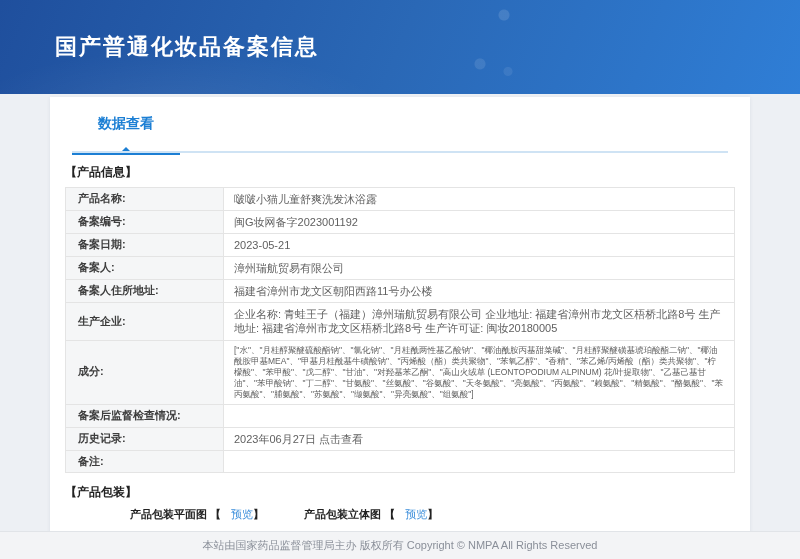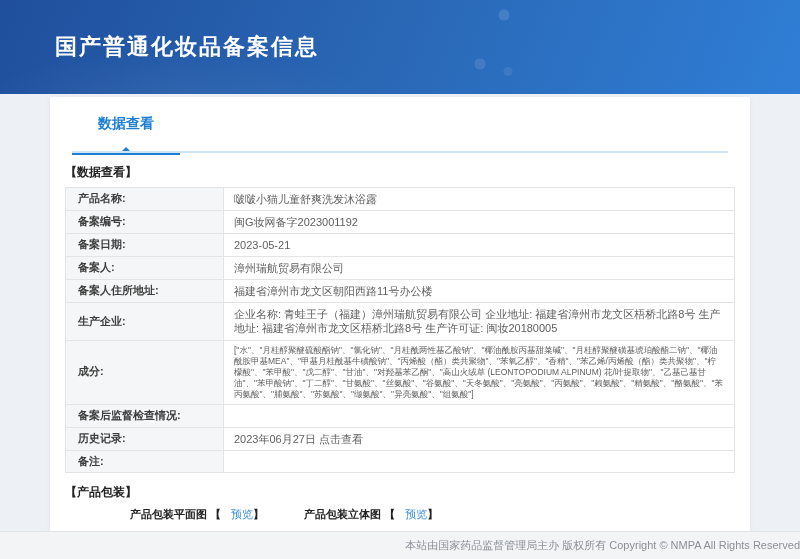--- a/index.html
+++ b/index.html
@@ -74,42 +74,42 @@
   a.link { color:#3d8fdb; text-decoration:none; cursor:pointer; font-weight:normal;margin-left:10px; }
   .std-line { margin:9px 15px 0; font-size:12px; }
   .std-line .inline-title { font-weight:bold; color:#222222; }
   .std-line a.link { font-size:11px; margin-left:4px; }
 
   
   .footer {
     position:absolute; left:0; right:0; bottom:0; z-index:5;
     height:28px; line-height:27px;
     background:#f3f4f6; border-top:1px solid #e1e4e8;
-    text-align:right; font-size:11px; color:#8a8f99;
+    text-align:center; font-size:11px; color:#8a8f99;
   }
 </style>
 </head>
 <body>
 
 <div class="header">
   <h1 class="header-title">国产普通化妆品备案信息</h1>
 </div>
 
 <div class="card">
 
   <div class="tabs">
     <div class="tab">
       <span>数据查看</span>
       <i class="bar"></i>
       <i class="tri"></i>
     </div>
     <i class="rail"></i>
   </div>
 
-  <div class="section-title">【数据查看】</div>
+  <div class="section-title">【产品信息】</div>
 
   <table class="info">
     <tbody>
         <tr>
     <td class="lbl">产品名称:</td>
     <td class="val">啵啵小猫儿童舒爽洗发沐浴露</td>
   </tr>
         <tr>
     <td class="lbl">备案编号:</td>
     <td class="val">闽G妆网备字2023001192</td>

